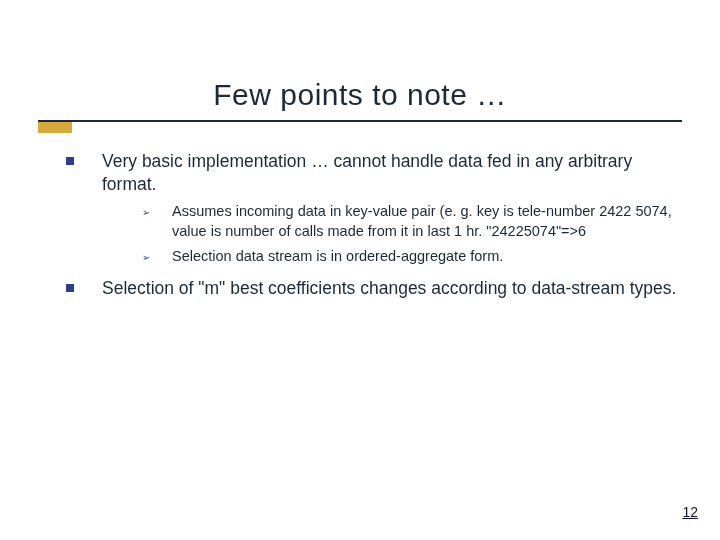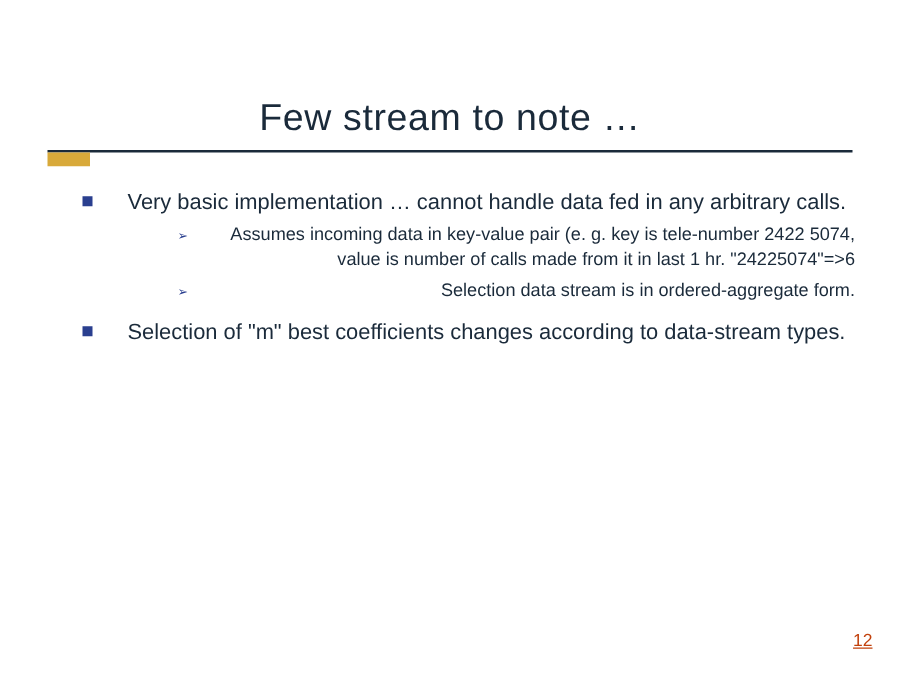--- a/index.html
+++ b/index.html
@@ -66,45 +66,45 @@
   .lvl2 {
     display: flex;
     margin-bottom: 6px;
   }
   .lvl2 .bullet {
     flex: 0 0 30px;
     font-size: 10px;
     padding-top: 4px;
     color: #2a3f8f;
   }
-  .lvl2 .text { flex: 1; text-align: right; }
+  .lvl2 .text { flex: 1; }
   .pagenum {
     position: absolute;
     right: 22px; bottom: 20px;
     font-size: 14px;
-    color: #c2410c;
+    color: #0f172a;
     text-decoration: underline;
   }
 </style>
 </head>
 <body>
 
 <div class="title-wrap">
-  <div class="title">Few stream to note …</div>
+  <div class="title">Few points to note …</div>
 </div>
 <div class="rule"></div>
 <div class="accent"></div>
 
 <div class="content">
 
   <div class="lvl1">
     <div class="bullet">
         <div class="sq"></div>
       </div>
-    <div class="text">Very basic implementation … cannot handle data fed in any arbitrary calls.</div>
+    <div class="text">Very basic implementation … cannot handle data fed in any arbitrary format.</div>
   </div>
 
 
   <div class="sublist">
     <div class="lvl2">
       <div class="bullet">➢</div>
       <div class="text">Assumes incoming data in key-value pair (e. g. key is tele-number 2422 5074, value is number of calls made from it in last 1 hr. "24225074"=&gt;6</div>
     </div>
     <div class="lvl2">
       <div class="bullet">➢</div>

